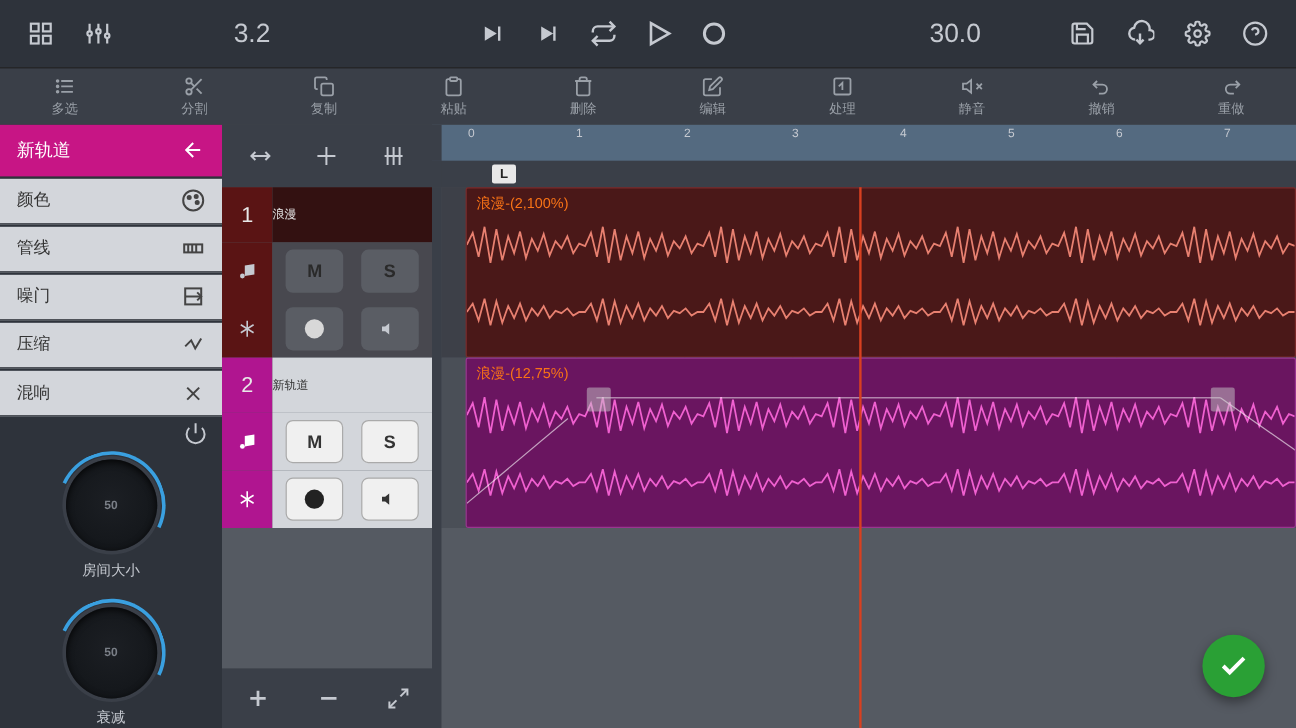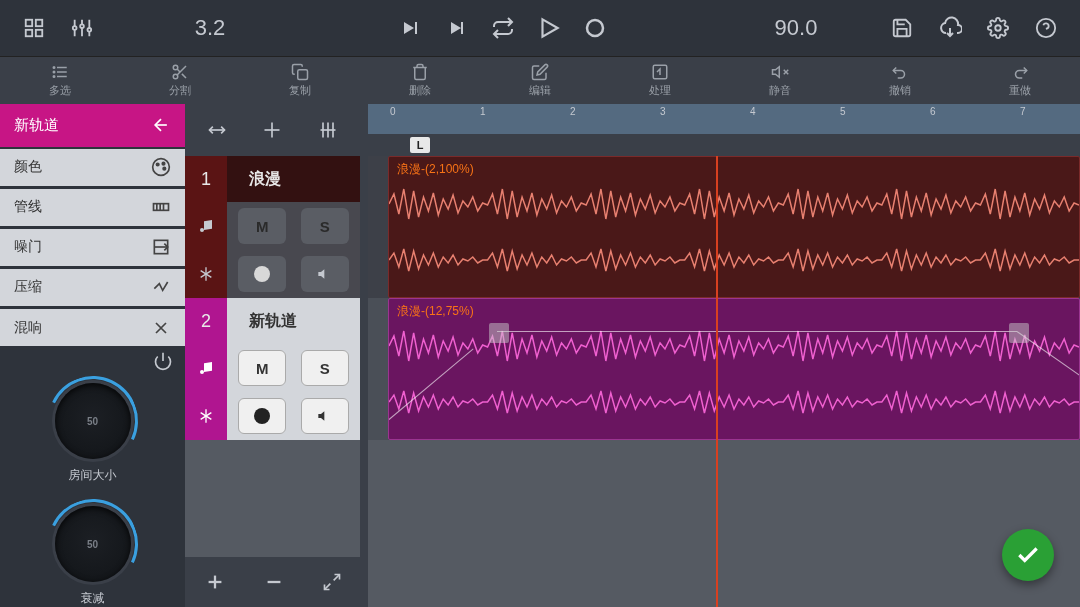--- a/index.html
+++ b/index.html
@@ -28,21 +28,21 @@
 .knob .kval { font-size: 10px; color: #7a7f87; }
 .knob-label { font-size: 12px; color: #c5c9d0; }
 
 .track-head-col { width: 175px; background: #555a62; display: flex; flex-direction: column; }
 .th-tools { height: 52px; background: #3a3f48; display: flex; align-items: center; justify-content: space-around; padding: 0 4px; }
 .th-tools .tbtn { width: 30px; height: 30px; display: flex; align-items: center; justify-content: center; color: #c5c9d0; cursor: pointer; }
 
 .track-head { display: flex; flex-direction: column; }
 .th-row1 { height: 46px; display: flex; }
 .th-num { width: 42px; display: flex; align-items: center; justify-content: center; font-size: 18px; color: #e8e8e8; }
-.th-name { flex: 1; display: flex; align-items: center; padding-left: 22px; font-size: 16px; color: #e8e8e8; font-weight: bold; }
+.th-name { flex: 1; display: flex; align-items: center; padding-left: 0; font-size: 10px; color: #e8e8e8; }
 .th-row2 { height: 48px; display: flex; }
 .th-sidebtn { width: 42px; display: flex; align-items: center; justify-content: center; color: #c5c9d0; }
 .th-btns { flex: 1; display: flex; align-items: center; justify-content: space-around; padding: 0 4px; }
 .msbtn { width: 48px; height: 36px; border-radius: 6px; display: flex; align-items: center; justify-content: center; font-size: 15px; font-weight: 600; }
 .track1 .th-num, .track1 .th-sidebtn { background: #5a1414; }
 .track1 .th-name { background: #311; }
 .track1 .th-btns { background: #48484f; }
 .track1 .msbtn { background: #5a5d64; color: #2a2a2a; }
 .track1 .recbtn, .track1 .volbtn { background: #5a5d64; }
 .track2 .th-num, .track2 .th-sidebtn { background: #b01590; }
@@ -138,21 +138,21 @@
           <polygon points="6 4 20 12 6 20 6 4"></polygon>
         </svg>
     </div>
     <div class="icon-btn">
       <svg width="24" height="24" viewBox="0 0 24 24" fill="none" stroke="currentColor" stroke-width="2.5">
           <circle cx="12" cy="12" r="8"></circle>
         </svg>
     </div>
   </div>
   <div class="spacer"></div>
-  <div class="value-display">90.0</div>
+  <div class="value-display">30.0</div>
   <div style="width:30px;"></div>
   <div class="icon-btn">
     <svg width="22" height="22" viewBox="0 0 24 24" fill="none" stroke="currentColor" stroke-width="2">
         <path d="M19 21H5a2 2 0 01-2-2V5a2 2 0 012-2h11l5 5v11a2 2 0 01-2 2z"></path>
         <polyline points="17 21 17 13 7 13 7 21"></polyline>
         <polyline points="7 3 7 8 15 8"></polyline>
       </svg>
   </div>
   <div class="icon-btn">
     <svg width="24" height="24" viewBox="0 0 24 24" fill="none" stroke="currentColor" stroke-width="2">
@@ -197,20 +197,27 @@
         <line x1="8.12" y1="8.12" x2="12" y2="12"></line>
       </svg>
     <span>分割</span>
   </div>
   <div class="tool-btn">
     <svg viewBox="0 0 24 24" fill="none" stroke="currentColor" stroke-width="2">
         <rect x="9" y="9" width="13" height="13" rx="2"></rect>
         <path d="M5 15H4a2 2 0 01-2-2V4a2 2 0 012-2h9a2 2 0 012 2v1"></path>
       </svg>
     <span>复制</span>
+  </div>
+  <div class="tool-btn">
+    <svg viewBox="0 0 24 24" fill="none" stroke="currentColor" stroke-width="2">
+        <path d="M16 4h2a2 2 0 012 2v14a2 2 0 01-2 2H6a2 2 0 01-2-2V6a2 2 0 012-2h2"></path>
+        <rect x="8" y="2" width="8" height="4" rx="1"></rect>
+      </svg>
+    <span>粘贴</span>
   </div>
   <div class="tool-btn">
     <svg viewBox="0 0 24 24" fill="none" stroke="currentColor" stroke-width="2">
         <polyline points="3 6 5 6 21 6"></polyline>
         <path d="M19 6v14a2 2 0 01-2 2H7a2 2 0 01-2-2V6m3 0V4a2 2 0 012-2h4a2 2 0 012 2v2"></path>
       </svg>
     <span>删除</span>
   </div>
   <div class="tool-btn">
     <svg viewBox="0 0 24 24" fill="none" stroke="currentColor" stroke-width="2">

